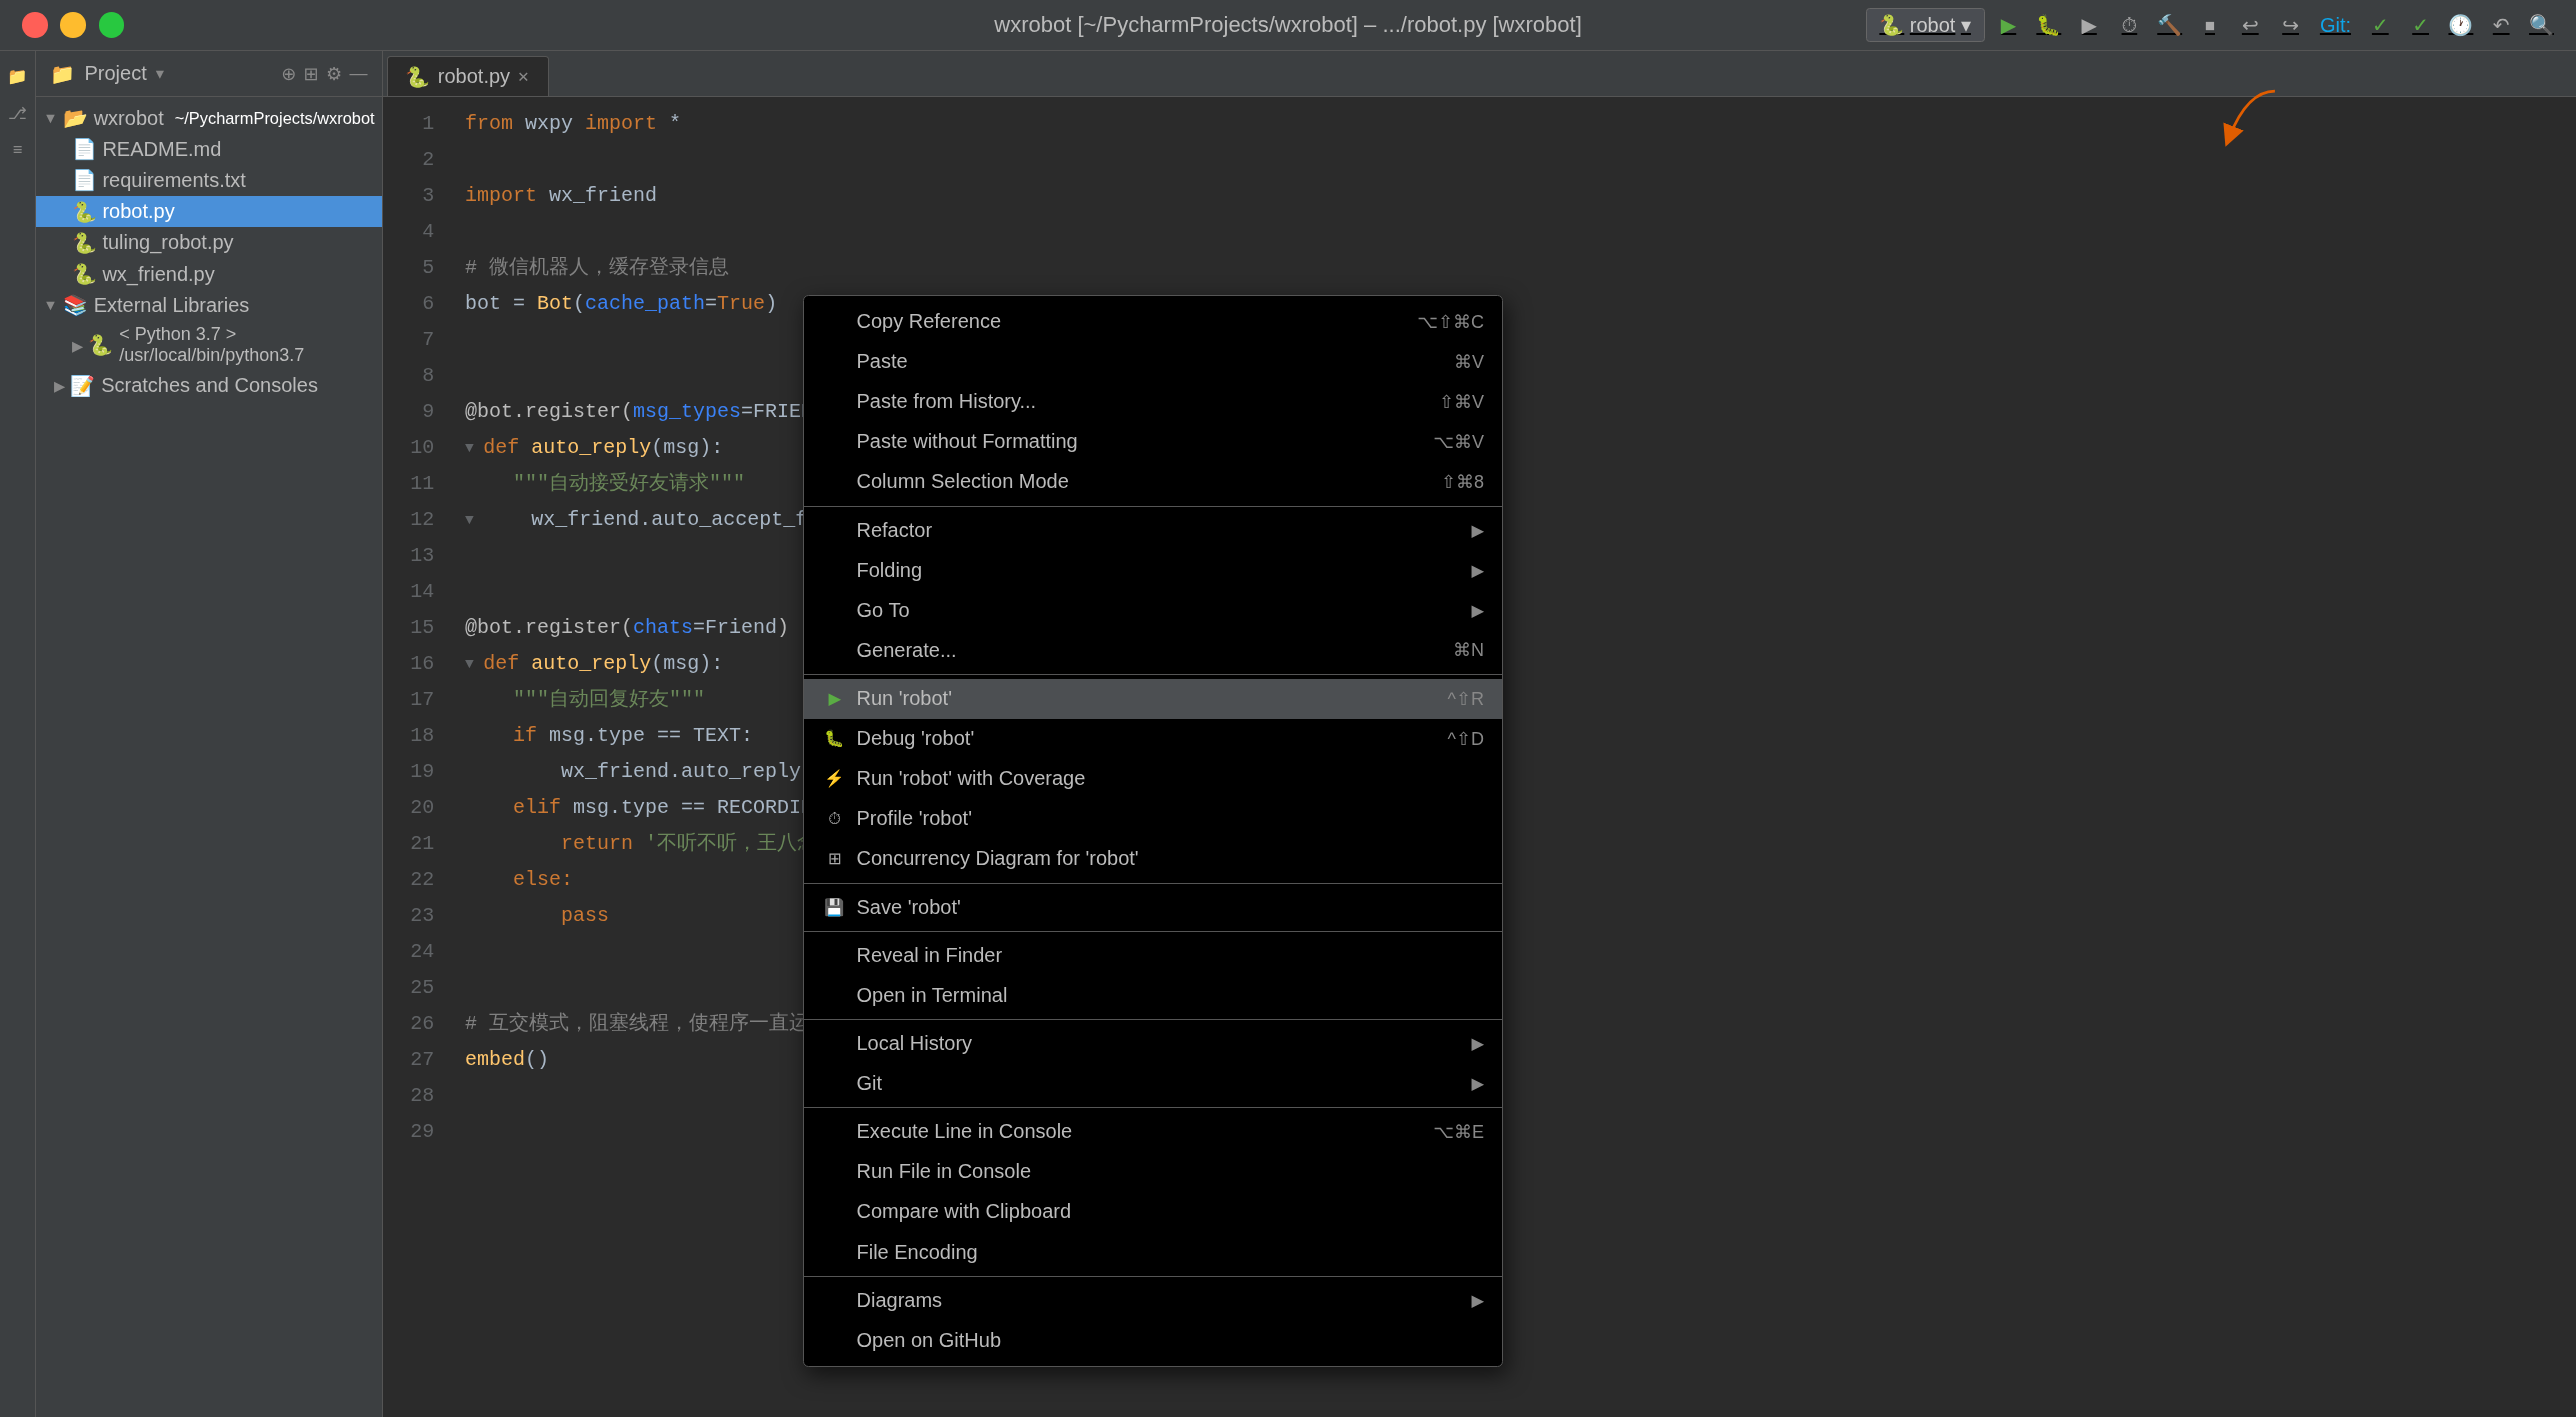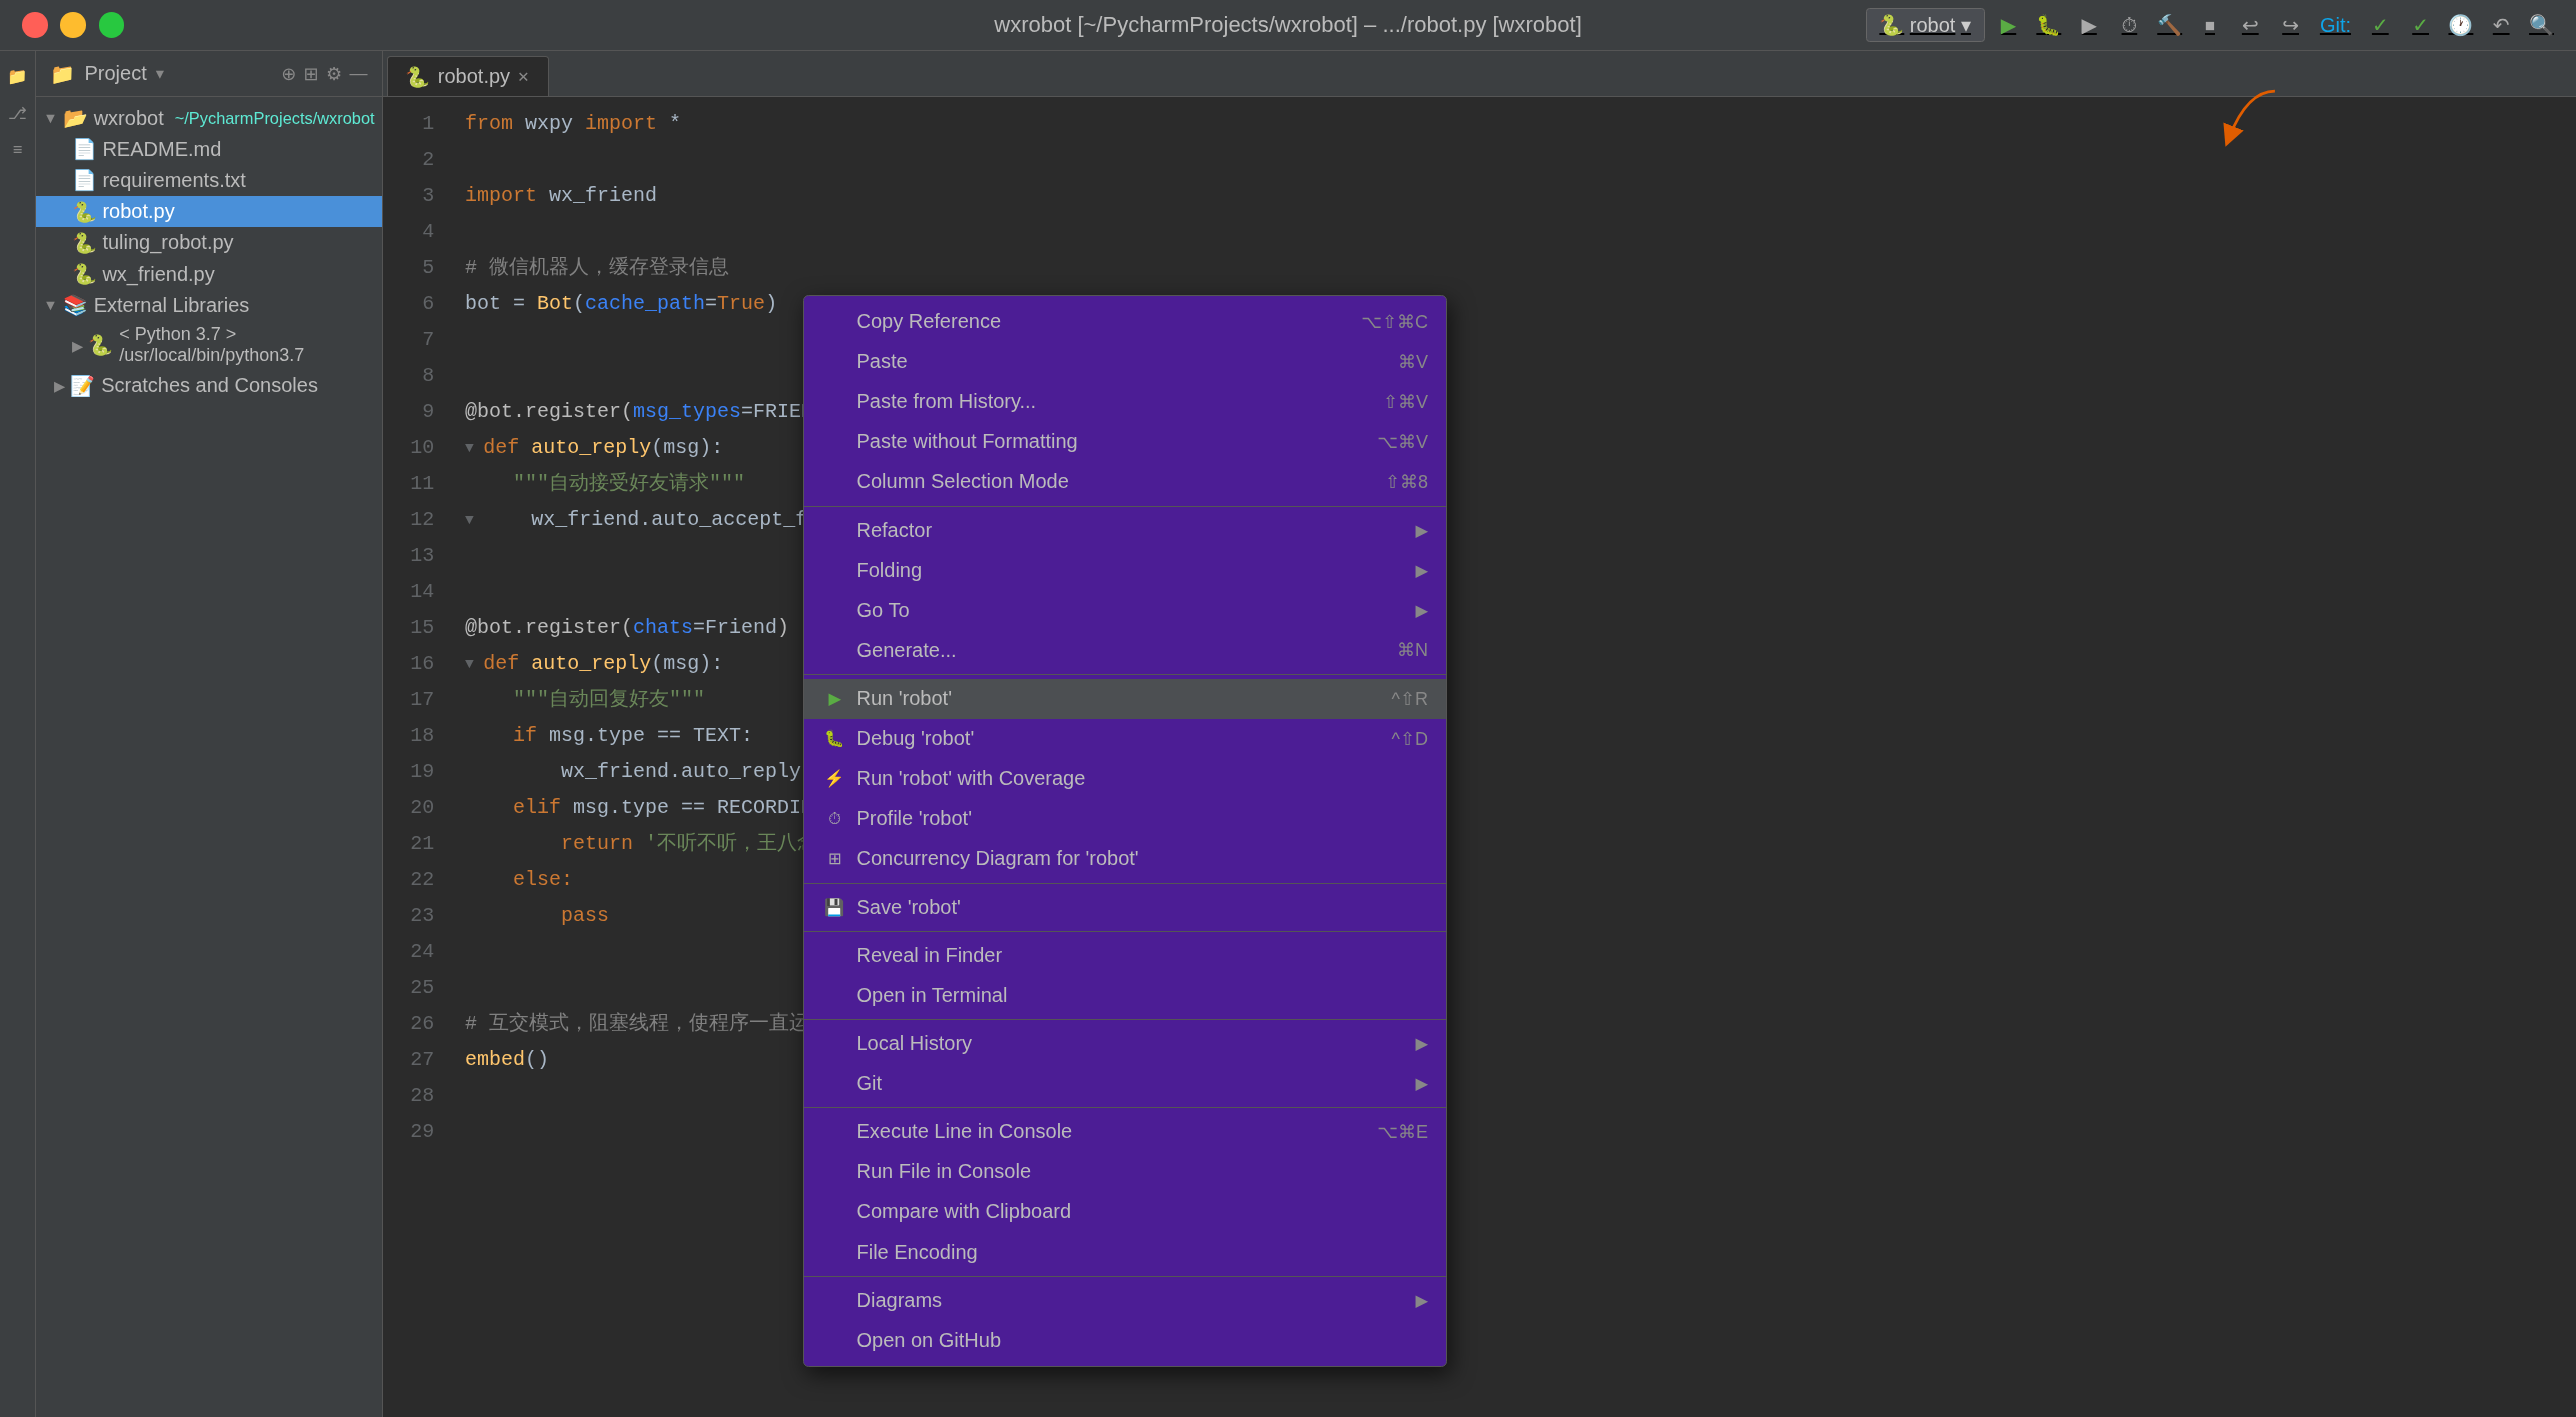--- a/index.html
+++ b/index.html
@@ -249,22 +249,22 @@
       font-size: 14.6px;
       margin-right: 3.6px;
       width: 14.6px;
     }
 
     
     .context-menu {
       position: absolute;
       top: 244px;
       left: 420px;
-      width: 644px;
-      background: #4c1d95;
+      width: 700px;
+      background: #000000;
       border: 0.9px solid #555;
       border-radius: 5.5px;
       box-shadow: 3.6px 7.3px 22px rgba(0,0,0,0.6);
       z-index: 100;
       padding: 5.5px 0;
     }
     .menu-item {
       display: flex;
       align-items: center;
       padding: 7.3px 18px;
@@ -367,21 +367,21 @@
         <span class="panel-header-icon">⚙</span>
         <span class="panel-header-icon">—</span>
       </div>
     </div>
     <div class="project-tree">
 
       <div class="tree-item">
         <span class="folder-arrow">▼</span>
         <span class="icon-folder">📂</span>
         <span class="tree-item-text" style="color:#bbb;">wxrobot</span>
-        <span style="color:#5eead4;font-size:16.4px;margin-left:5.5px;">~/PycharmProjects/wxrobot</span>
+        <span style="color:#ffffff;font-size:16.4px;margin-left:5.5px;">~/PycharmProjects/wxrobot</span>
       </div>
 
       <div class="tree-item" style="padding-left:36px;">
         <span class="icon-md">📄</span>
         <span class="tree-item-text light">README.md</span>
       </div>
 
       <div class="tree-item" style="padding-left:36px;">
         <span class="icon-txt">📄</span>
         <span class="tree-item-text light">requirements.txt</span>

